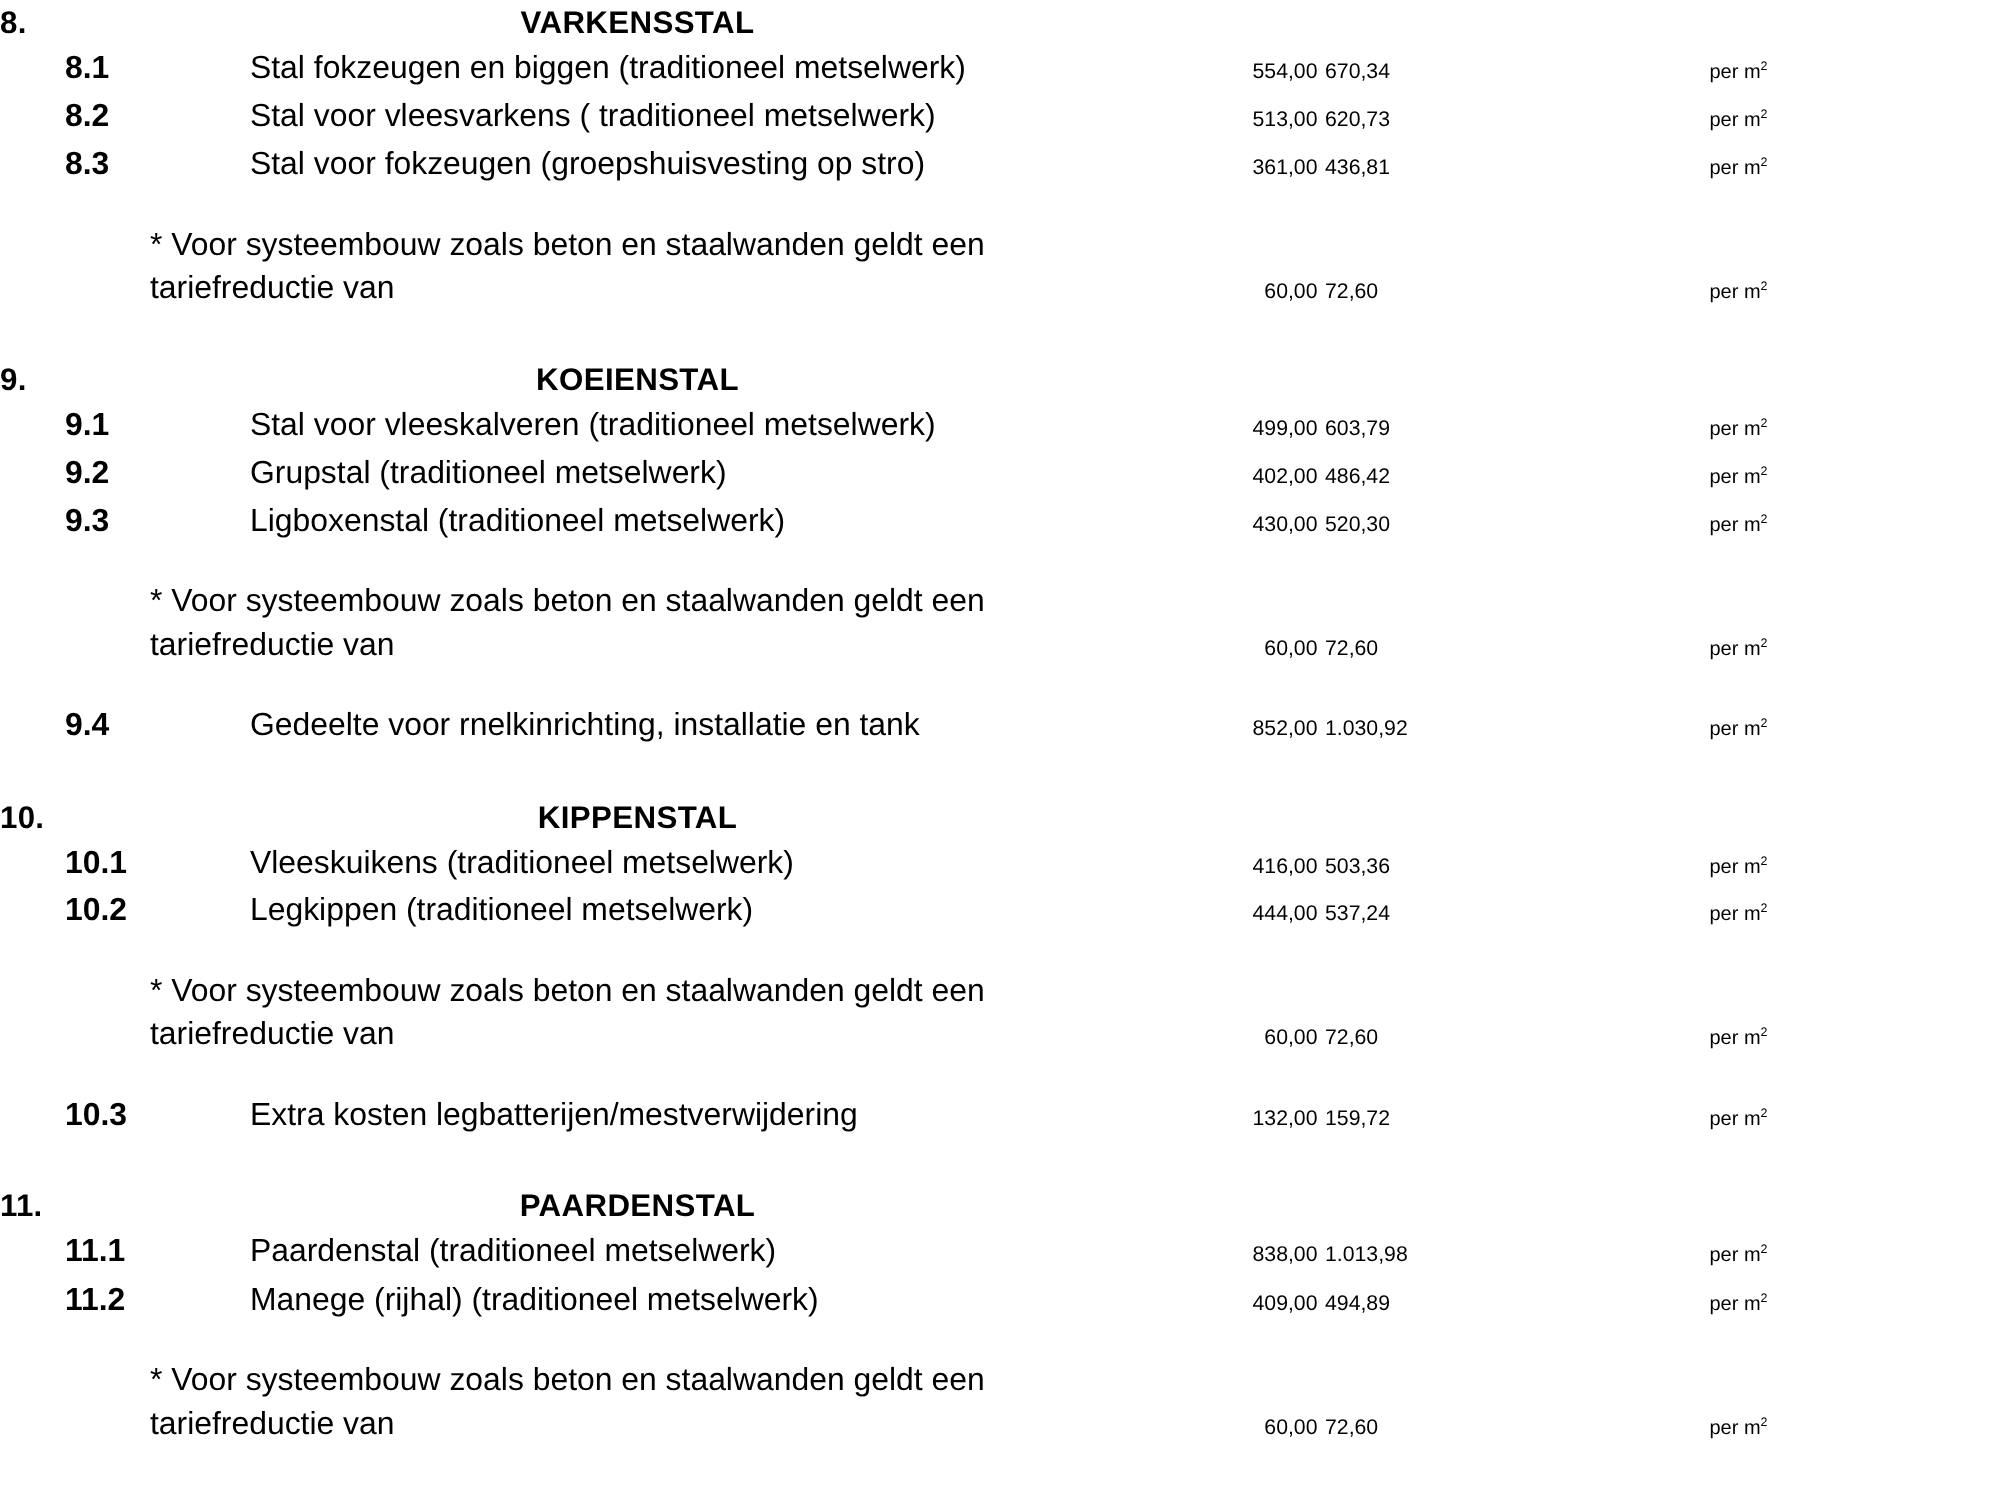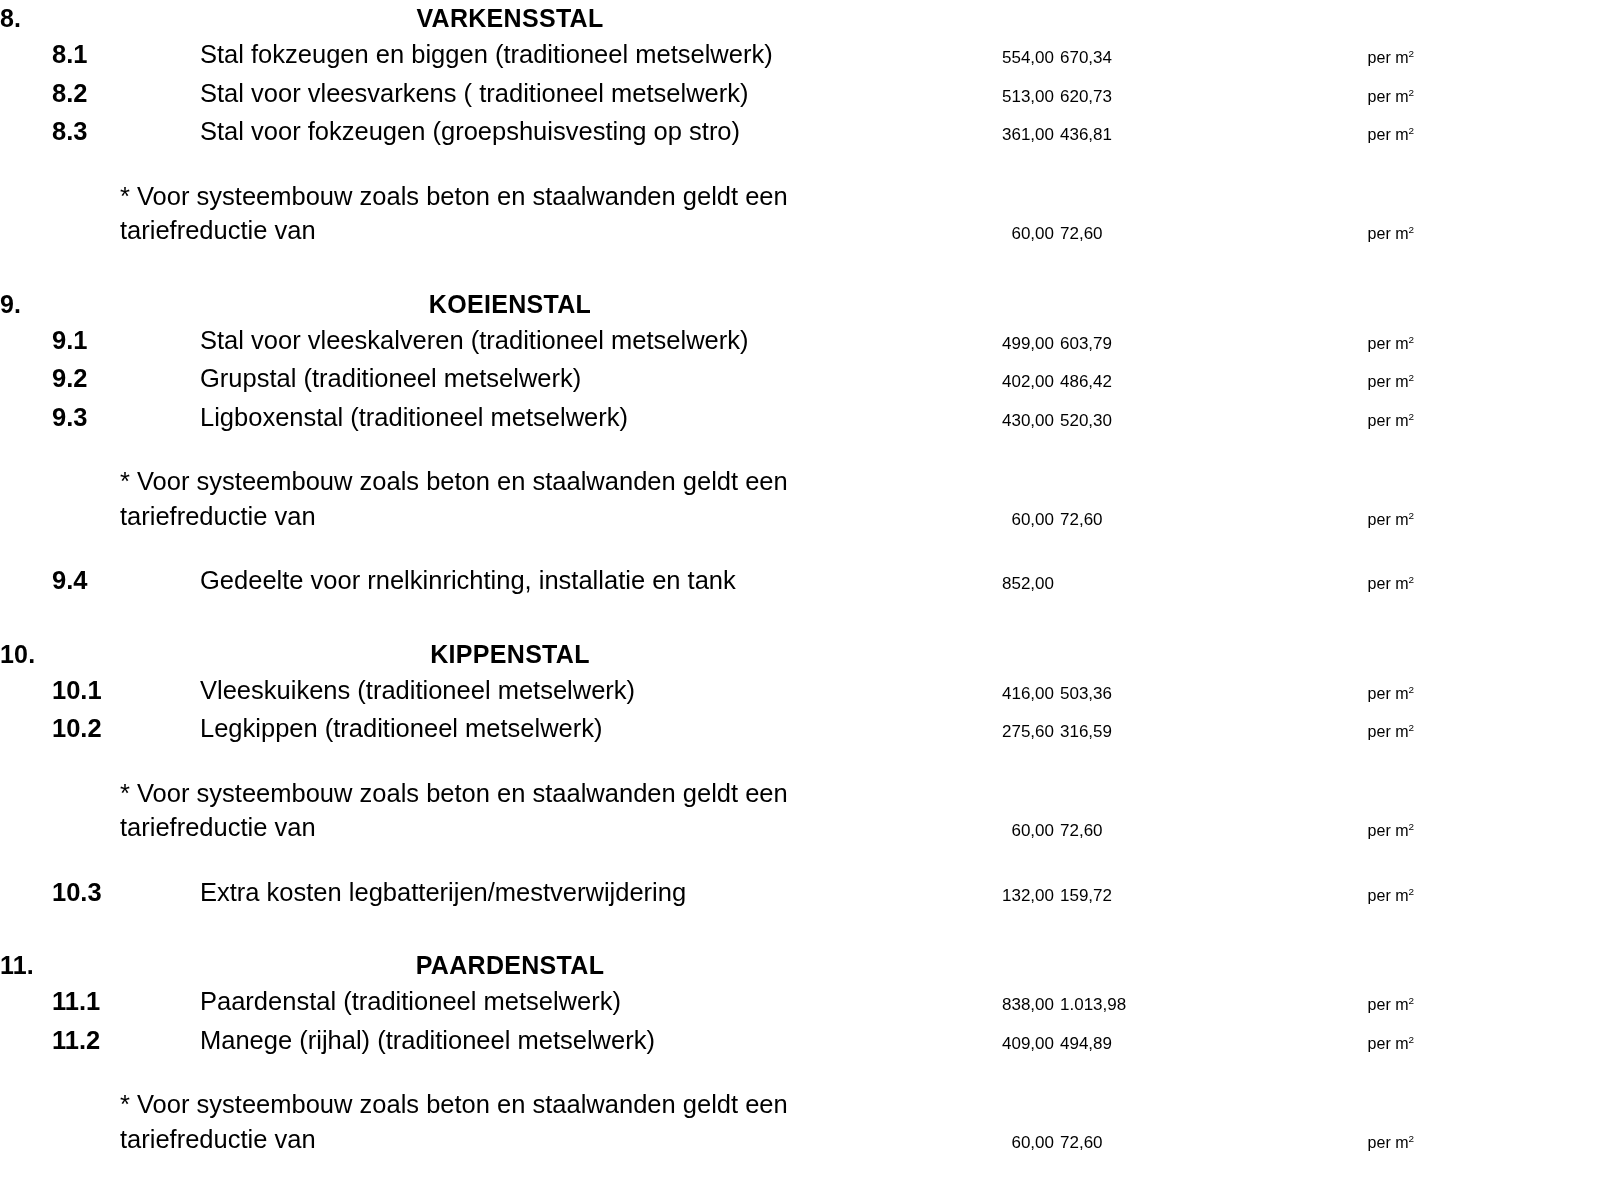--- a/index.html
+++ b/index.html
@@ -154,39 +154,40 @@
         <div class="note-text">tariefreductie van</div>
         <div class="c-val1 val">60,00</div>
         <div class="c-val2 val">72,60</div>
         <div class="c-unit unit">per m<sup>2</sup></div>
       </div>
       <div class="gap-md"></div>
       <div class="row row-item">
         <div class="c-sub">9.4</div>
         <div class="c-label">Gedeelte voor rnelkinrichting, installatie en tank</div>
         <div class="c-val1 val">852,00</div>
+        <div class="c-val2 val">1.030,92</div>
         <div class="c-unit unit">per m<sup>2</sup></div>
       </div>
       <div class="gap-lg"></div>
       <div class="row row-head">
         <div class="c-num">10.</div>
         <div class="c-head sec-title">KIPPENSTAL</div>
       </div>
       <div class="row row-item">
         <div class="c-sub">10.1</div>
         <div class="c-label">Vleeskuikens (traditioneel metselwerk)</div>
         <div class="c-val1 val">416,00</div>
         <div class="c-val2 val">503,36</div>
         <div class="c-unit unit">per m<sup>2</sup></div>
       </div>
       <div class="row row-item">
         <div class="c-sub">10.2</div>
         <div class="c-label">Legkippen (traditioneel metselwerk)</div>
-        <div class="c-val1 val">275,60</div>
-        <div class="c-val2 val">316,59</div>
+        <div class="c-val1 val">444,00</div>
+        <div class="c-val2 val">537,24</div>
         <div class="c-unit unit">per m<sup>2</sup></div>
       </div>
       <div class="gap-md"></div>
       <div class="note-line note">
         <div class="note-text">* Voor systeembouw zoals beton en staalwanden geldt een</div>
       </div>
       <div class="note-line note">
         <div class="note-text">tariefreductie van</div>
         <div class="c-val1 val">60,00</div>
         <div class="c-val2 val">72,60</div>

